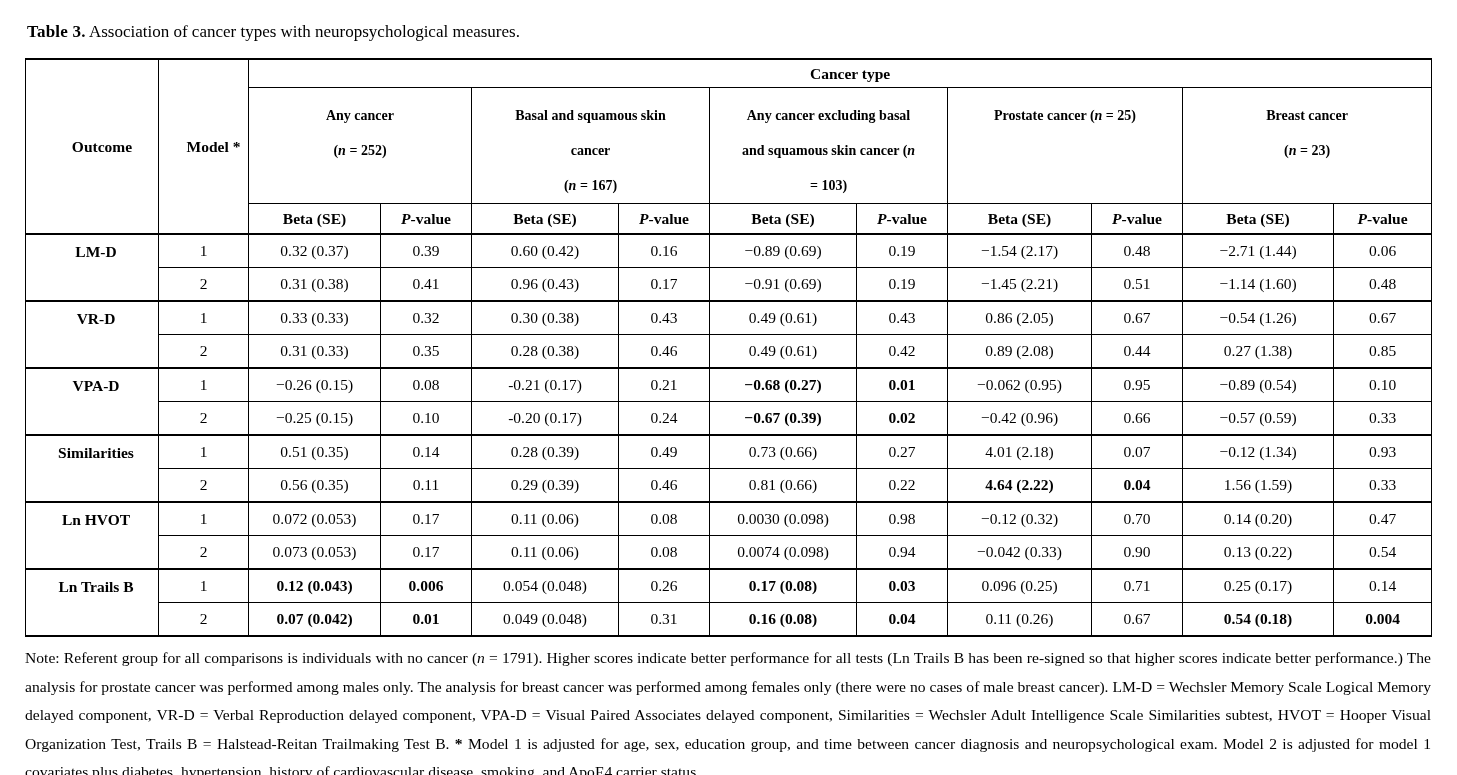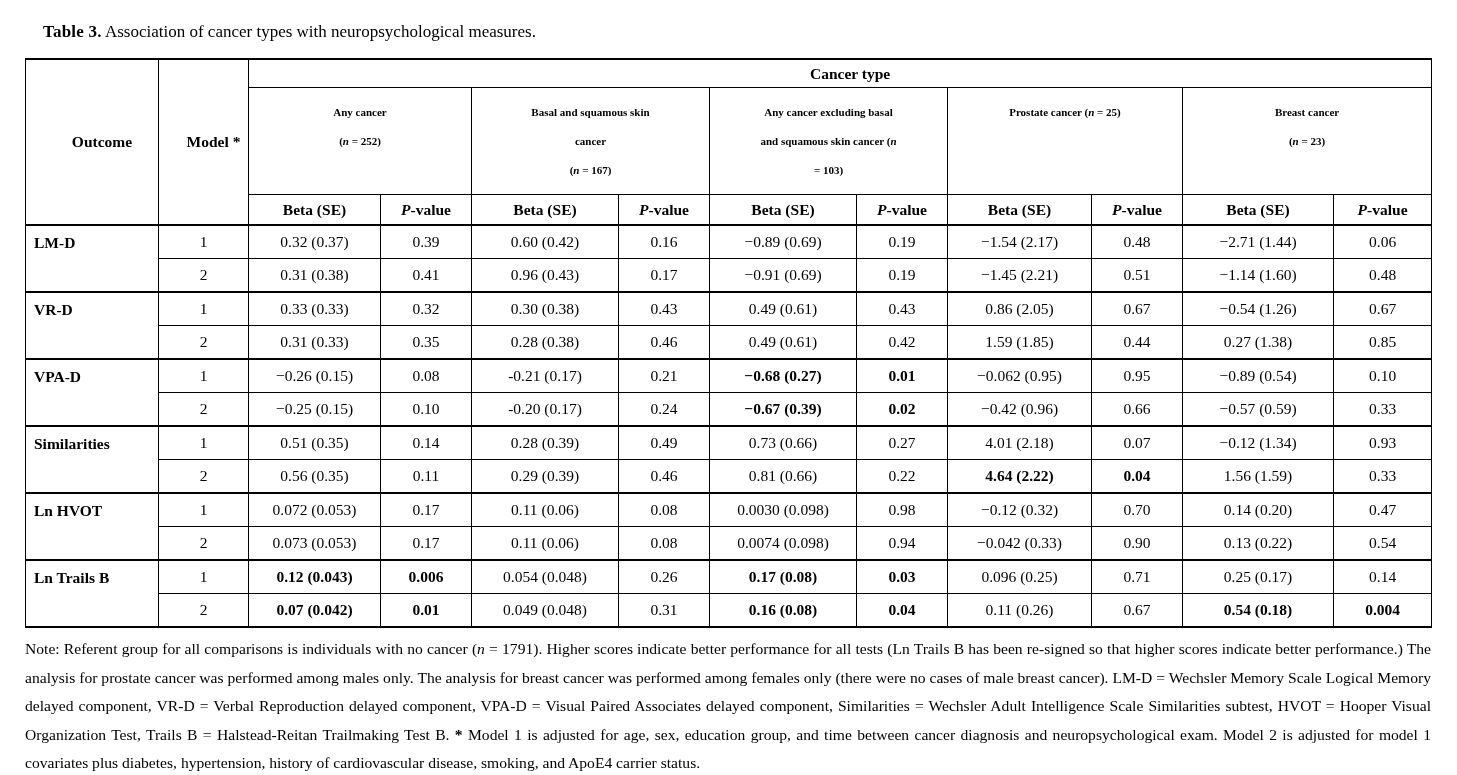--- a/index.html
+++ b/index.html
@@ -1,41 +1,41 @@
 <!DOCTYPE html>
 <html><head>
 <meta charset="utf-8">
 <style>
   html,body{margin:0;padding:0;background:#ffffff;}
   body{
     width:1457px;height:775px;overflow:hidden;color:#000;
     font-family:"Liberation Serif","DejaVu Serif",serif;
   }
   .page{padding:20px 25px 0 25px;box-sizing:border-box;}
-  .title{font-size:17px;margin:2px 0 16px 18px;}
+  .title{font-size:17px;margin:2px 0 16px 2px;}
   .title .bold{font-weight:bold;letter-spacing:.2px;}
   table{
     border-collapse:collapse;table-layout:fixed;width:1406px;
     border-top:2px solid #000;border-bottom:2px solid #000;
     border-left:1px solid #000;border-right:1px solid #000;
   }
   th,td{border:1px solid #000;font-size:15.5px;padding:0;overflow:hidden;}
   th{font-weight:bold;text-align:center;vertical-align:middle;}
   td{text-align:center;vertical-align:middle;font-weight:normal;}
   tr.cancer-type-row th{height:27px;padding-left:20px;}
-  tr.group-row th{height:96px;vertical-align:top;padding-top:10px;line-height:29px;font-size:11px;}
+  tr.group-row th{height:96px;vertical-align:top;padding-top:10px;line-height:35px;font-size:14px;}
   tr.sub-row th{height:29px;}
   
   tr.sub-row th, th.corner{border-bottom-width:2px;}
   
   th.corner{vertical-align:middle;}
   
   tbody td, tbody th{height:32px;}
   th.outcome-cell{
-    text-align:left;vertical-align:top;padding:7px 0 10px 8px;line-height:19px;
+    text-align:center;vertical-align:top;padding:7px 0 10px 8px;line-height:19px;
     border-bottom-width:2px;
   }
   tr.group-end td{border-bottom-width:2px;}
   td.sig{font-weight:bold;}
   .note{
     width:1406px;text-align:justify;font-size:15.6px;line-height:28.6px;
     margin:7px 0 0 0;
   }
 </style>
 </head>
@@ -129,21 +129,21 @@
           <td>0.67</td>
         </tr>
         <tr class="group-end">
           <td>2</td>
           <td>0.31 (0.33)</td>
           <td>0.35</td>
           <td>0.28 (0.38)</td>
           <td>0.46</td>
           <td>0.49 (0.61)</td>
           <td>0.42</td>
-          <td>1.59 (1.85)</td>
+          <td>0.89 (2.08)</td>
           <td>0.44</td>
           <td>0.27 (1.38)</td>
           <td>0.85</td>
         </tr>
         <tr>
           <th class="outcome-cell" rowspan="2">VPA-D</th>
           <td>1</td>
           <td>−0.26 (0.15)</td>
           <td>0.08</td>
           <td>-0.21 (0.17)</td>

